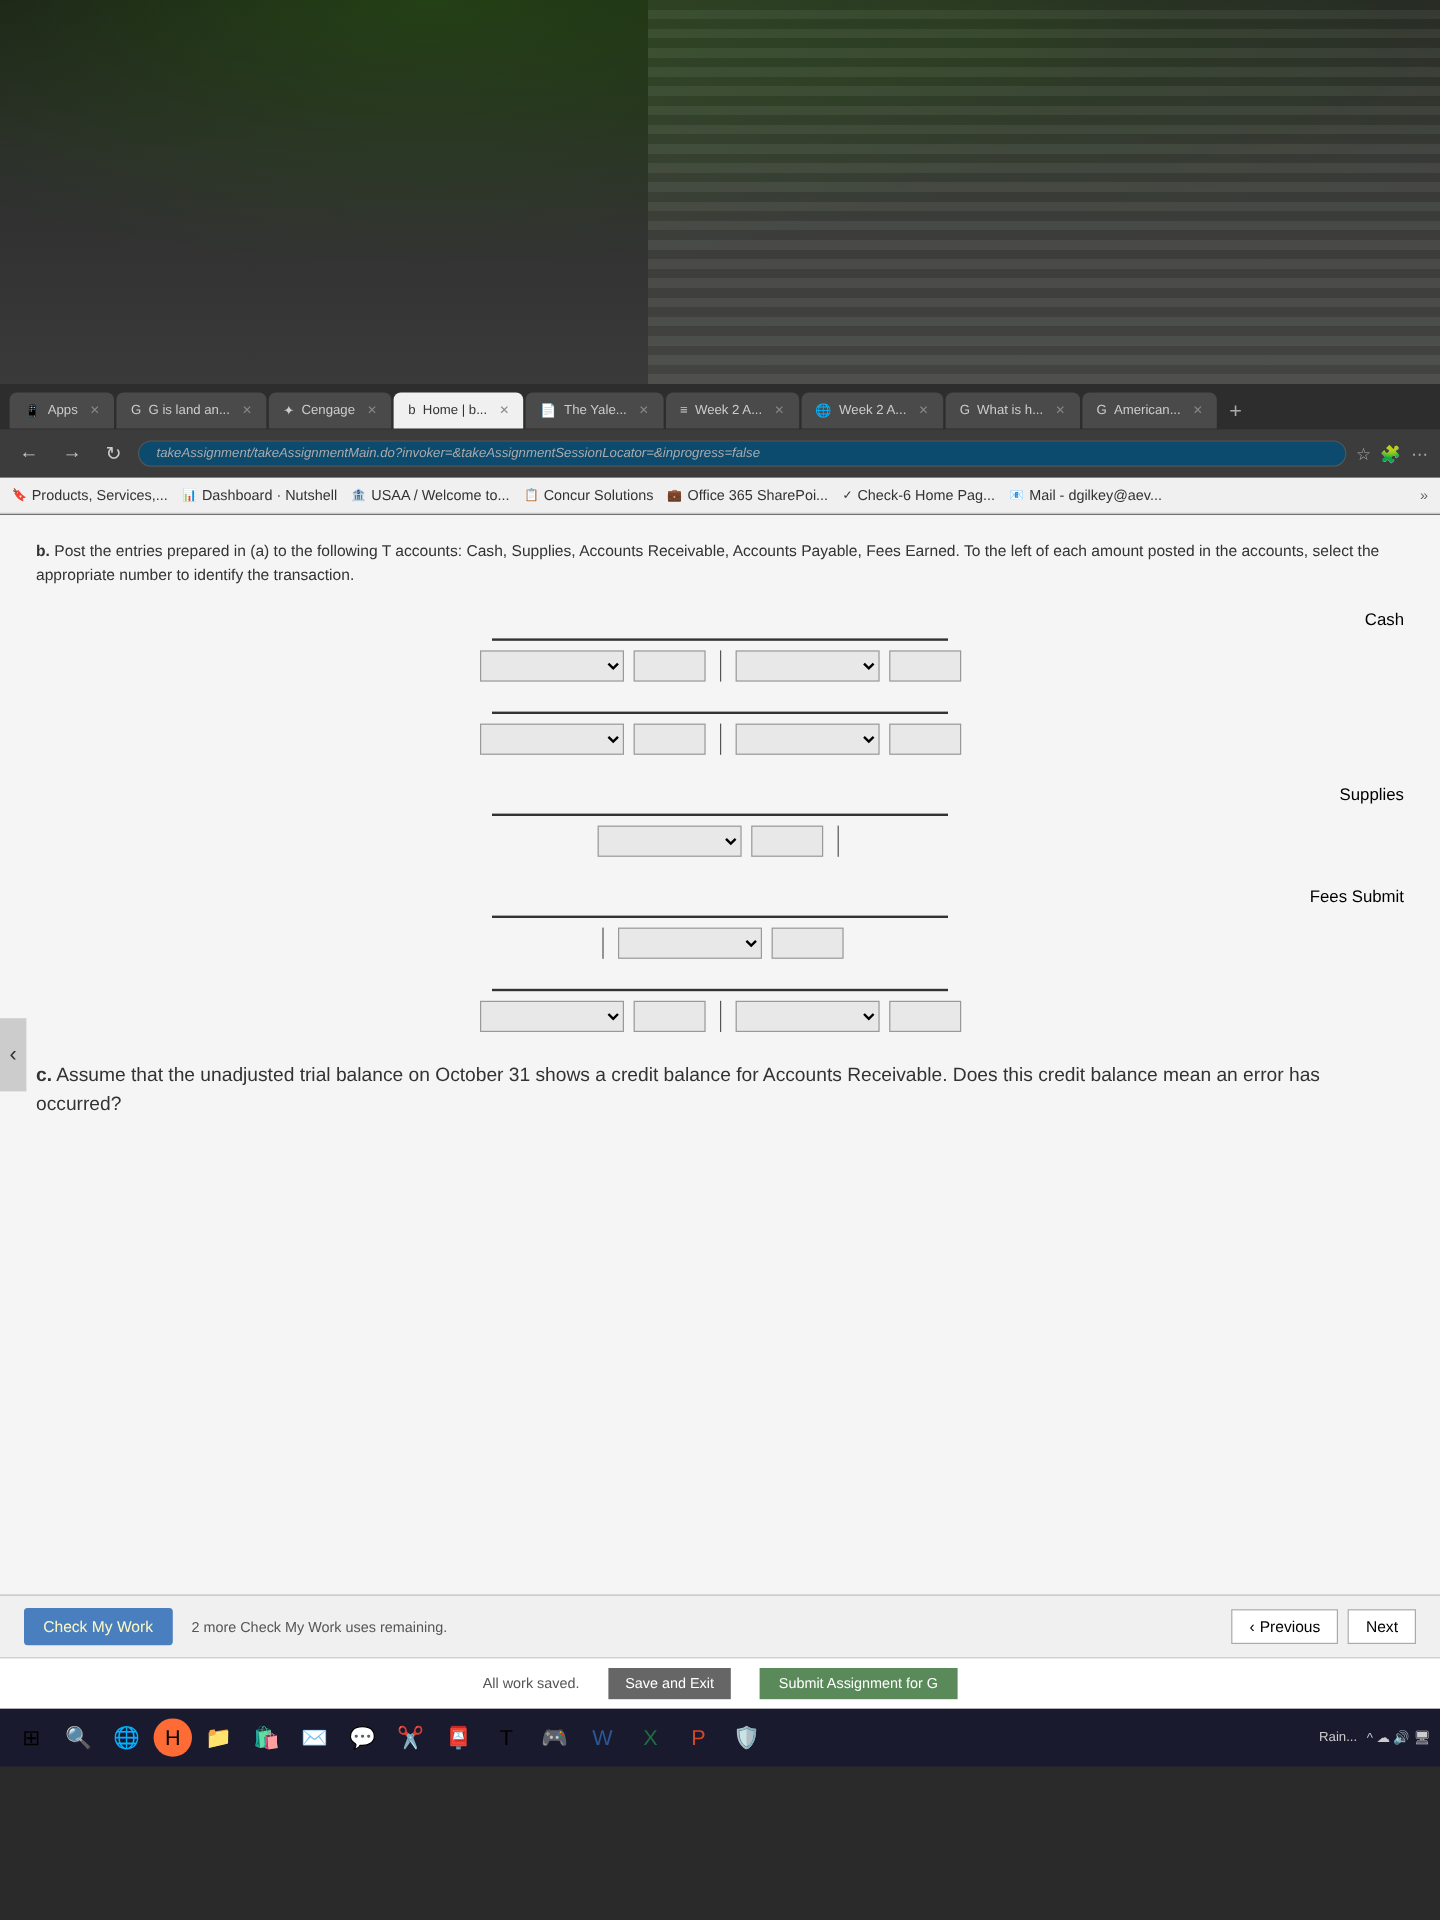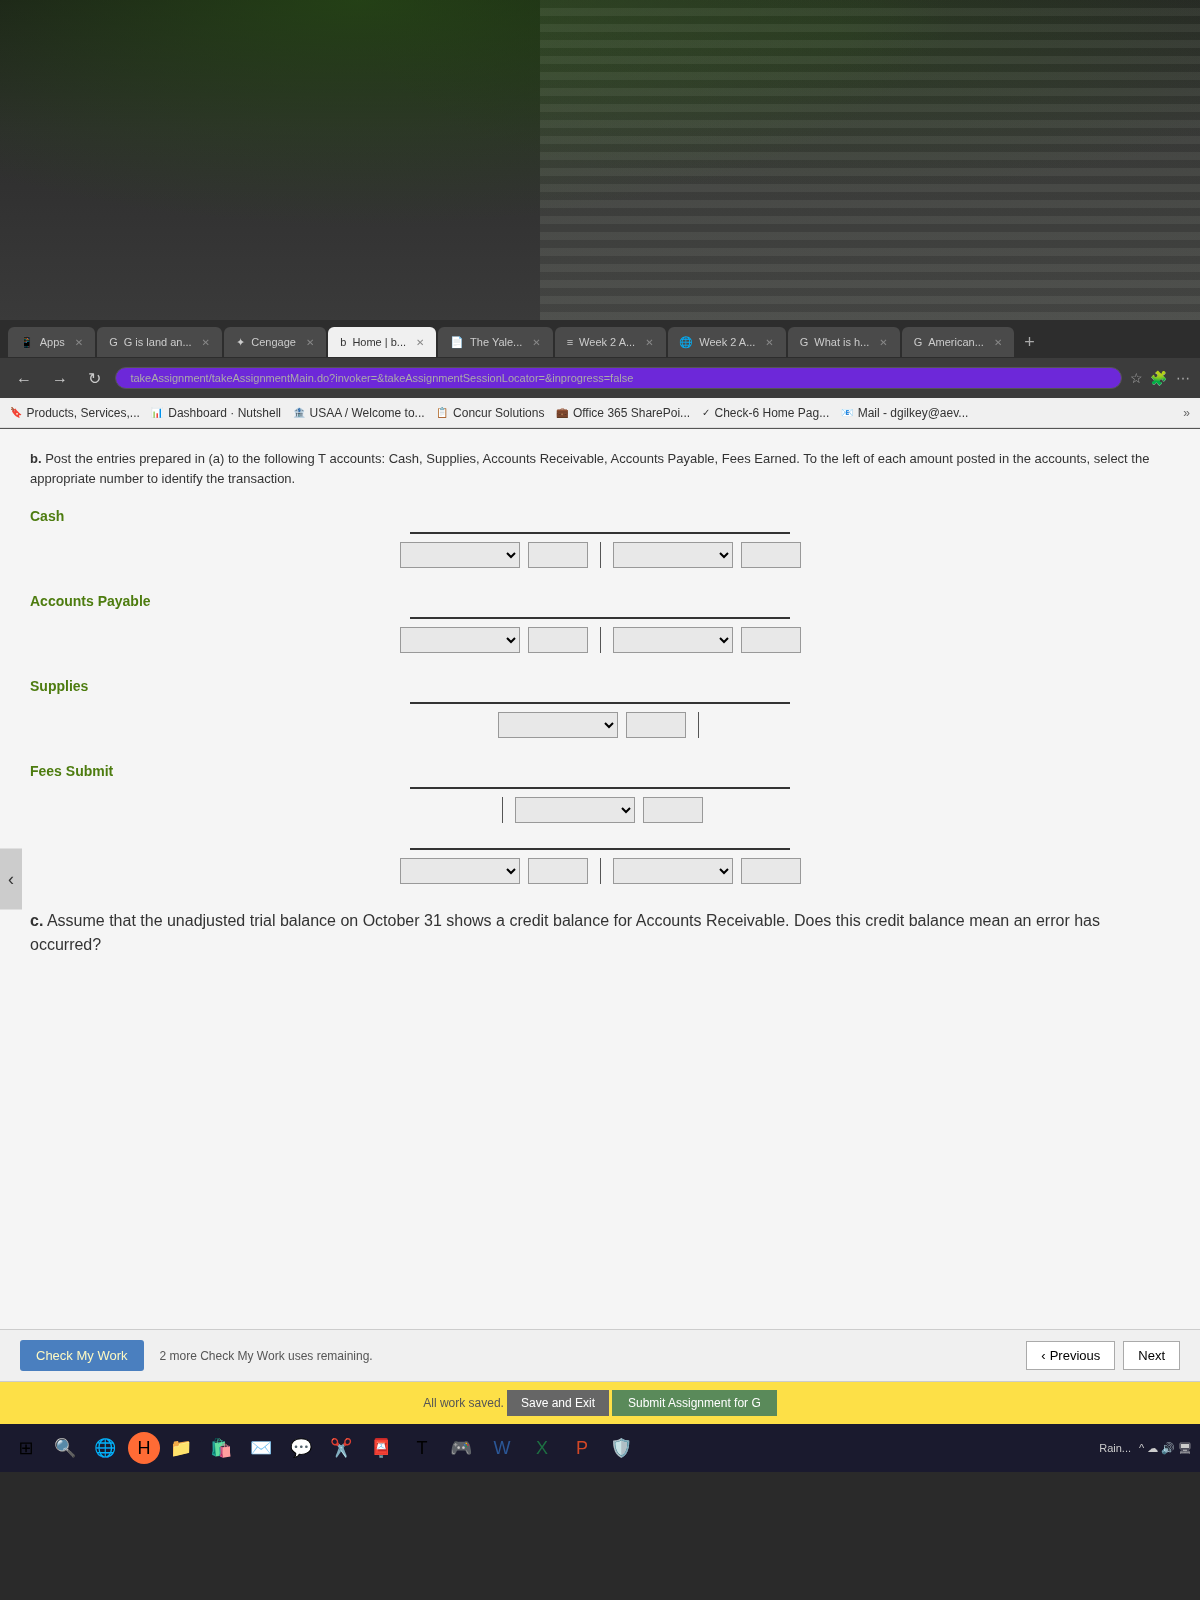--- a/index.html
+++ b/index.html
@@ -94,28 +94,29 @@
     .nav-btn {
       background: none;
       border: none;
       color: #ccc;
       font-size: 16px;
       cursor: pointer;
       padding: 2px 6px;
     }
     .address-bar {
       flex: 1;
-      background: #6d28d9;
+      background: #0c4a6e;
       border: 1px solid #555;
       border-radius: 20px;
       padding: 4px 14px;
       color: #ddd;
       font-size: 12px;
       display: flex;
       align-items: center;
+      font-style: italic;
     }
     .address-text { color: #aaa; font-size: 11px; }
     .browser-actions {
       display: flex;
       gap: 8px;
       color: #aaa;
       font-size: 14px;
     }
 
     .bookmarks-bar {
@@ -155,24 +156,24 @@
       margin-bottom: 20px;
       padding-right: 20px;
     }
     .question-text strong { font-weight: bold; }
 
     
     .t-account-section {
       margin-bottom: 25px;
     }
     .t-account-title {
-      text-align: left;
+      text-align: right;
       font-size: 14px;
-      font-weight: bold;
-      color: #4d7c0f;
+      font-weight: normal;
+      color: #000000;
       margin-bottom: 8px;
     }
     .t-account-line {
       border-bottom: 2px solid #333;
       width: 380px;
       margin: 0 auto 8px;
     }
     .t-account-row {
       display: flex;
       align-items: center;
@@ -258,27 +259,27 @@
       padding: 6px 14px;
       font-size: 13px;
       cursor: pointer;
       display: flex;
       align-items: center;
       gap: 4px;
     }
 
     
     .save-bar {
-      background: #fde047;
+      background: #ffffff;
       border-top: 1px solid #ccc;
       padding: 8px 4px;
       display: flex;
       align-items: center;
       justify-content: center;
-      gap: 3px;
+      gap: 24px;
     }
     .save-text { font-size: 12px; color: #555; }
     .save-exit-btn {
       background: #666;
       color: white;
       border: none;
       padding: 6px 14px;
       font-size: 12px;
       cursor: pointer;
     }
@@ -448,21 +449,20 @@
       <div class="t-divider"></div>
       <select class="t-select">
         <option></option>
         <option>1</option><option>2</option><option>3</option><option>4</option><option>5</option>
       </select>
       <input type="text" class="t-input t-input-narrow" style="">
     </div>
   </div>
 
   <div class="t-account-section">
-    <div class="t-account-title">Accounts Payable</div>
     <div class="t-account-line"></div>
     <div class="t-account-row">
       <select class="t-select">
         <option></option>
         <option>1</option><option>2</option><option>3</option><option>4</option><option>5</option>
       </select>
       <input type="text" class="t-input t-input-narrow" style="">
       <div class="t-divider"></div>
       <select class="t-select">
         <option></option>

